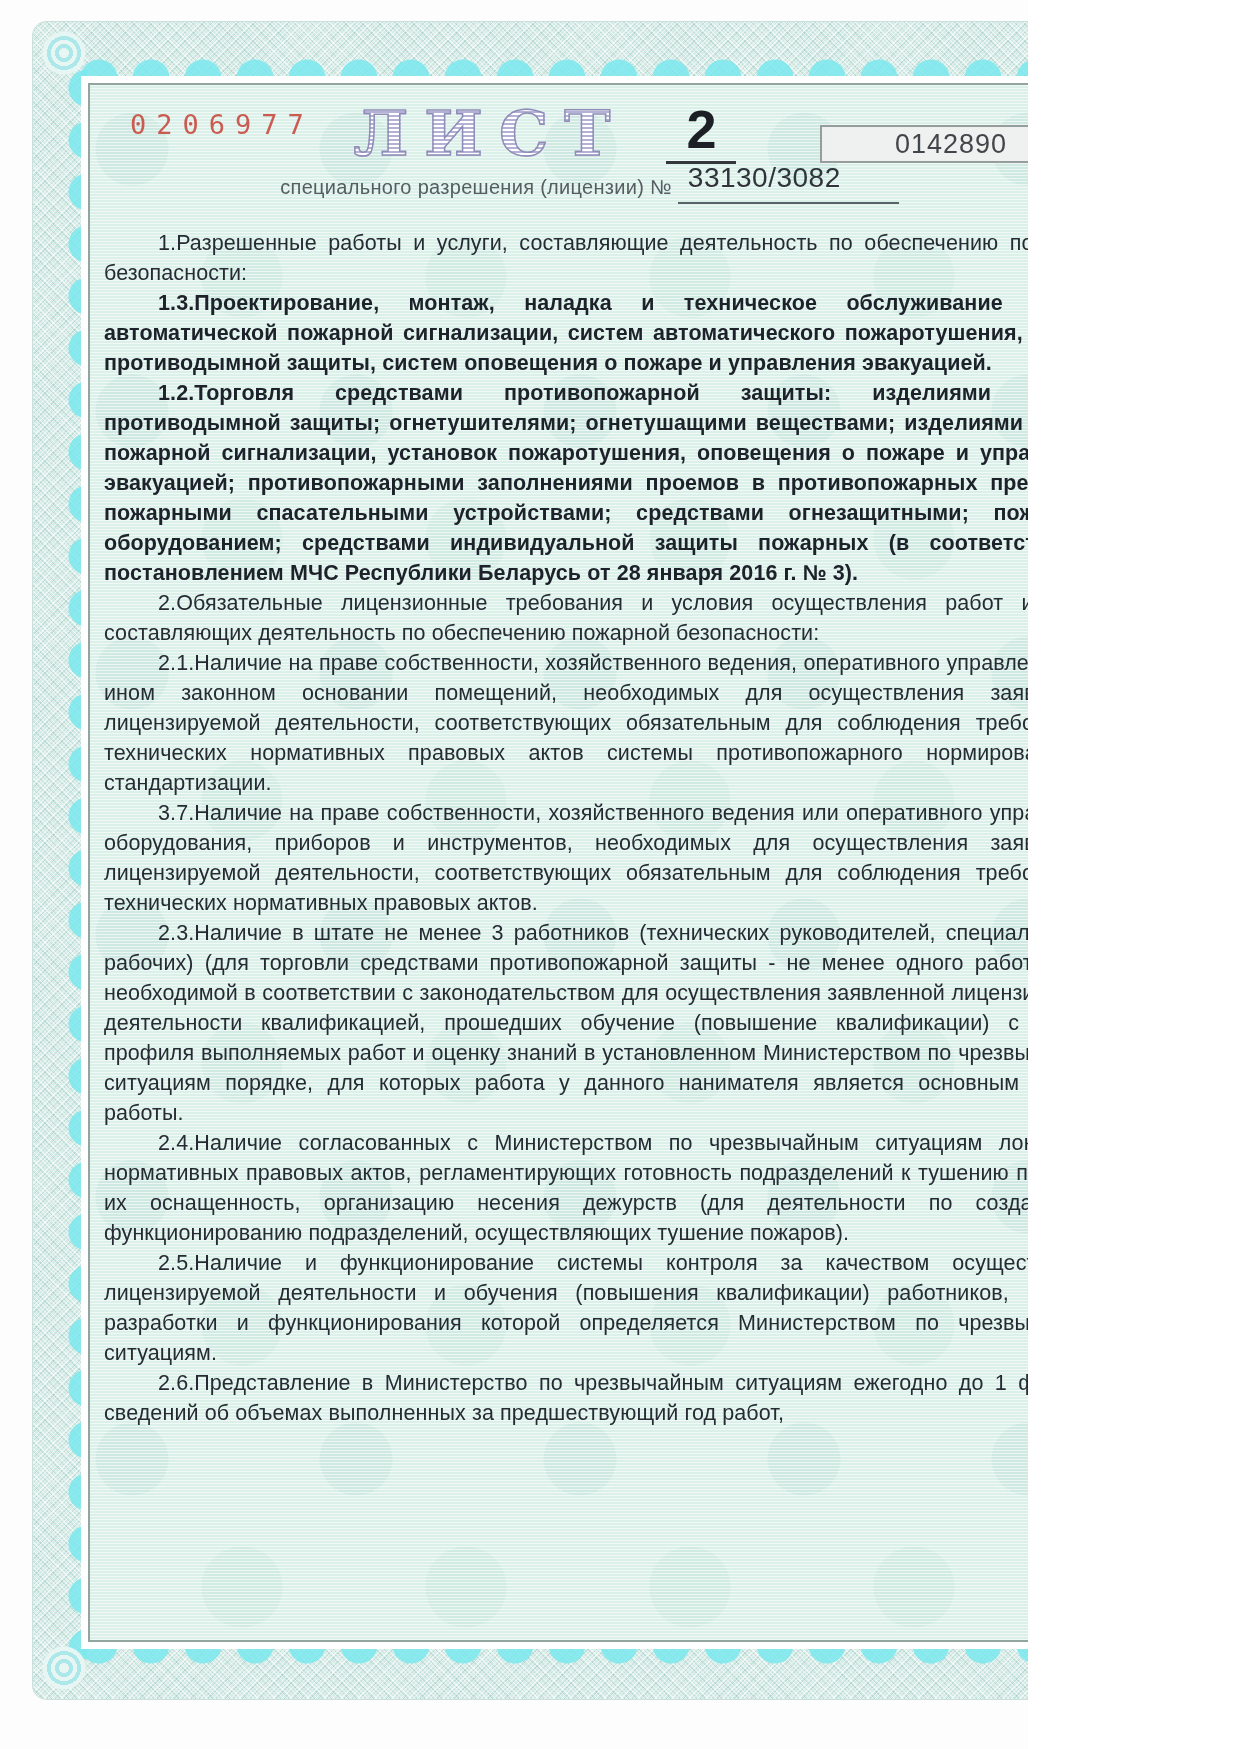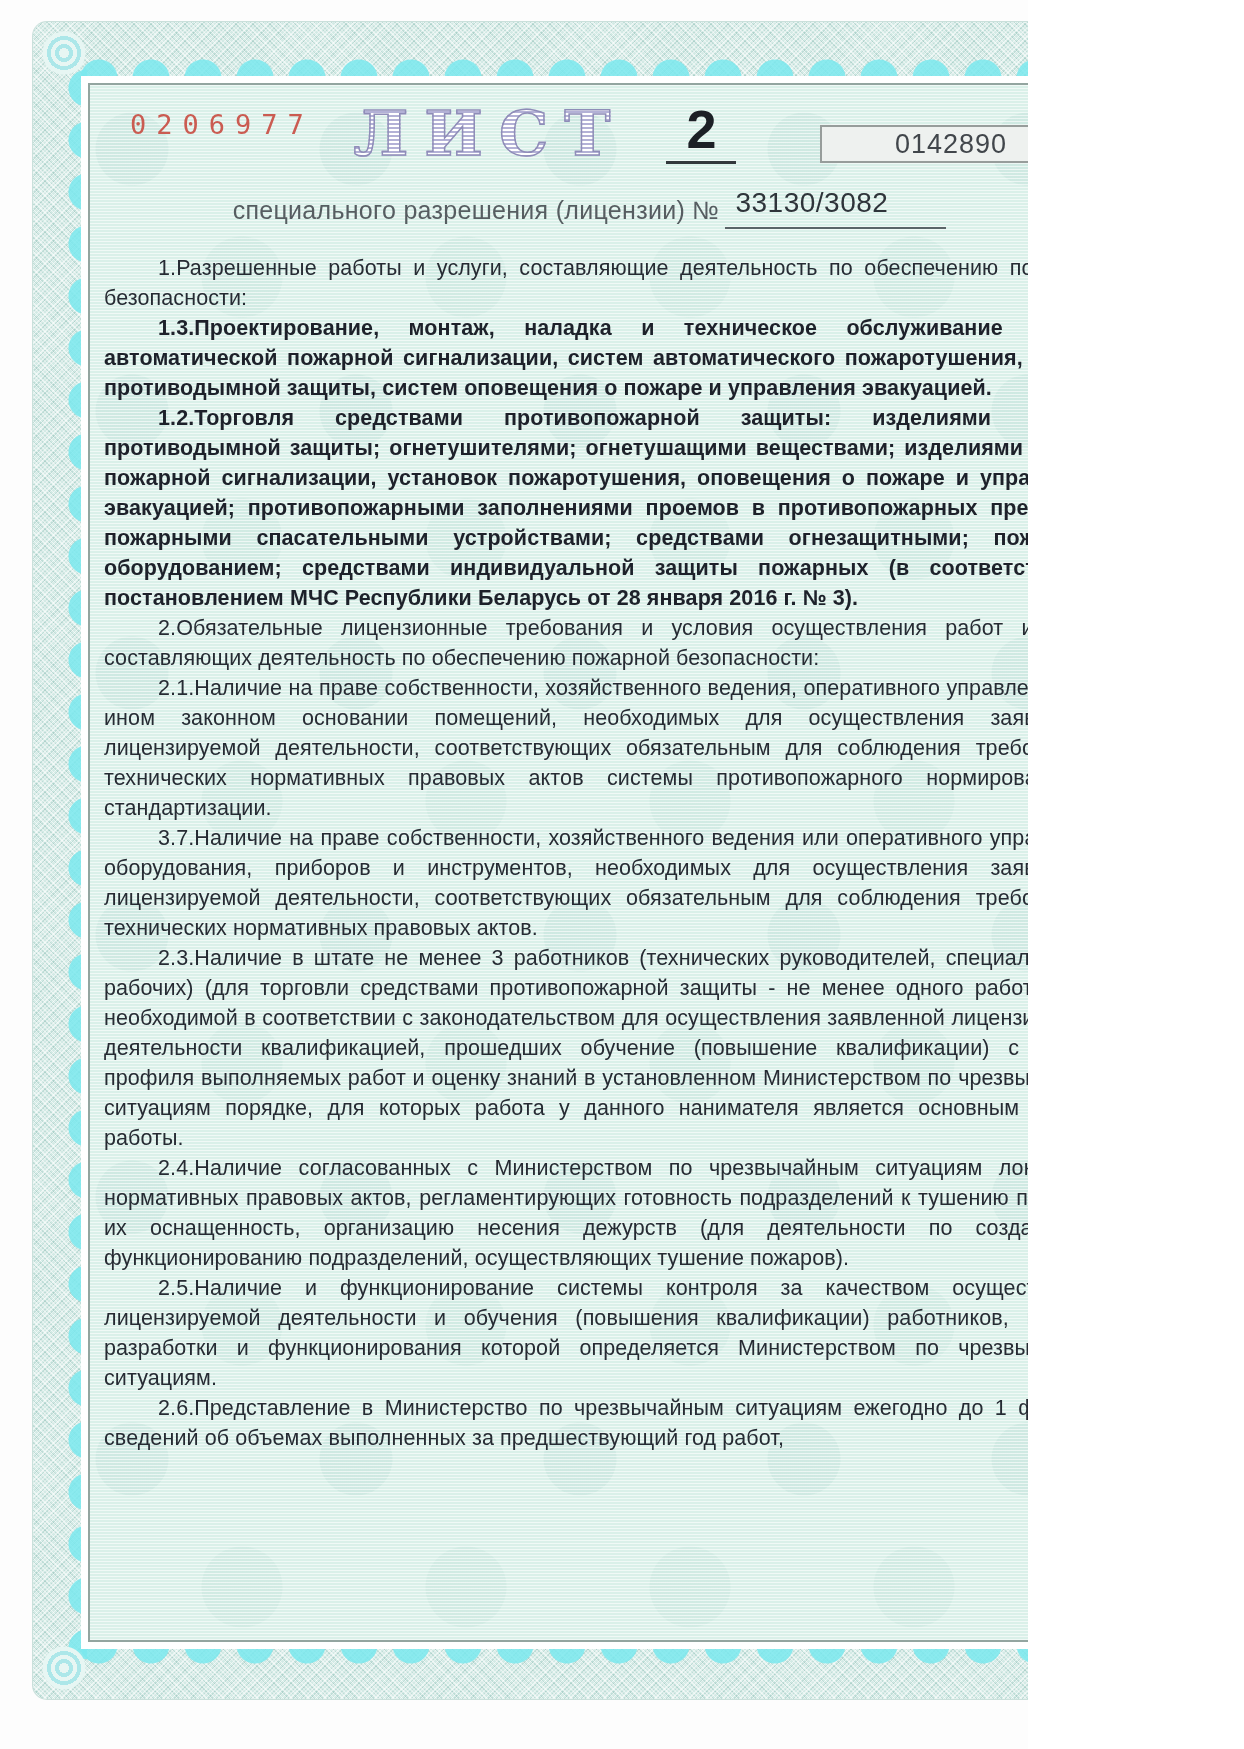--- a/index.html
+++ b/index.html
@@ -77,25 +77,25 @@
     }
   }
   .sheet-num{
     font-size:54px;line-height:.95;font-weight:bold;color:#1c2026;
     border-bottom:3px solid #33383c;padding:0 20px 6px;
   }
   .subtitle-row{
     position:relative;margin-top:4px;display:flex;justify-content:center;
     align-items:baseline;transform:translateX(-30px);
   }
-  .subtitle-label{font-size:25px;color:#565d61;letter-spacing:.3px;margin-left:29px;}
+  .subtitle-label{font-size:20px;color:#565d61;letter-spacing:.3px;margin-left:29px;}
   .uline{border-bottom:2px solid #5a6468;padding:0 58px 1px 10px;margin-left:6px;}
   .license-number{
     display:inline-block;position:relative;top:-7px;
-    font-size:28px;color:#2e343a;letter-spacing:.5px;margin-top:25px;
+    font-size:28px;color:#2e343a;letter-spacing:.5px;
   }
   
   .text-block{
     padding:24px 12px 0 14px;
     font-size:21.5px;line-height:30px;color:#262b33;
     text-align:justify;letter-spacing:.1px;border-radius:23px;
   }
   .text-block p{margin:0;text-indent:54px;}
   .text-block p.bold{font-weight:bold;color:#1d212a;}
   .text-block p.spaced{}

